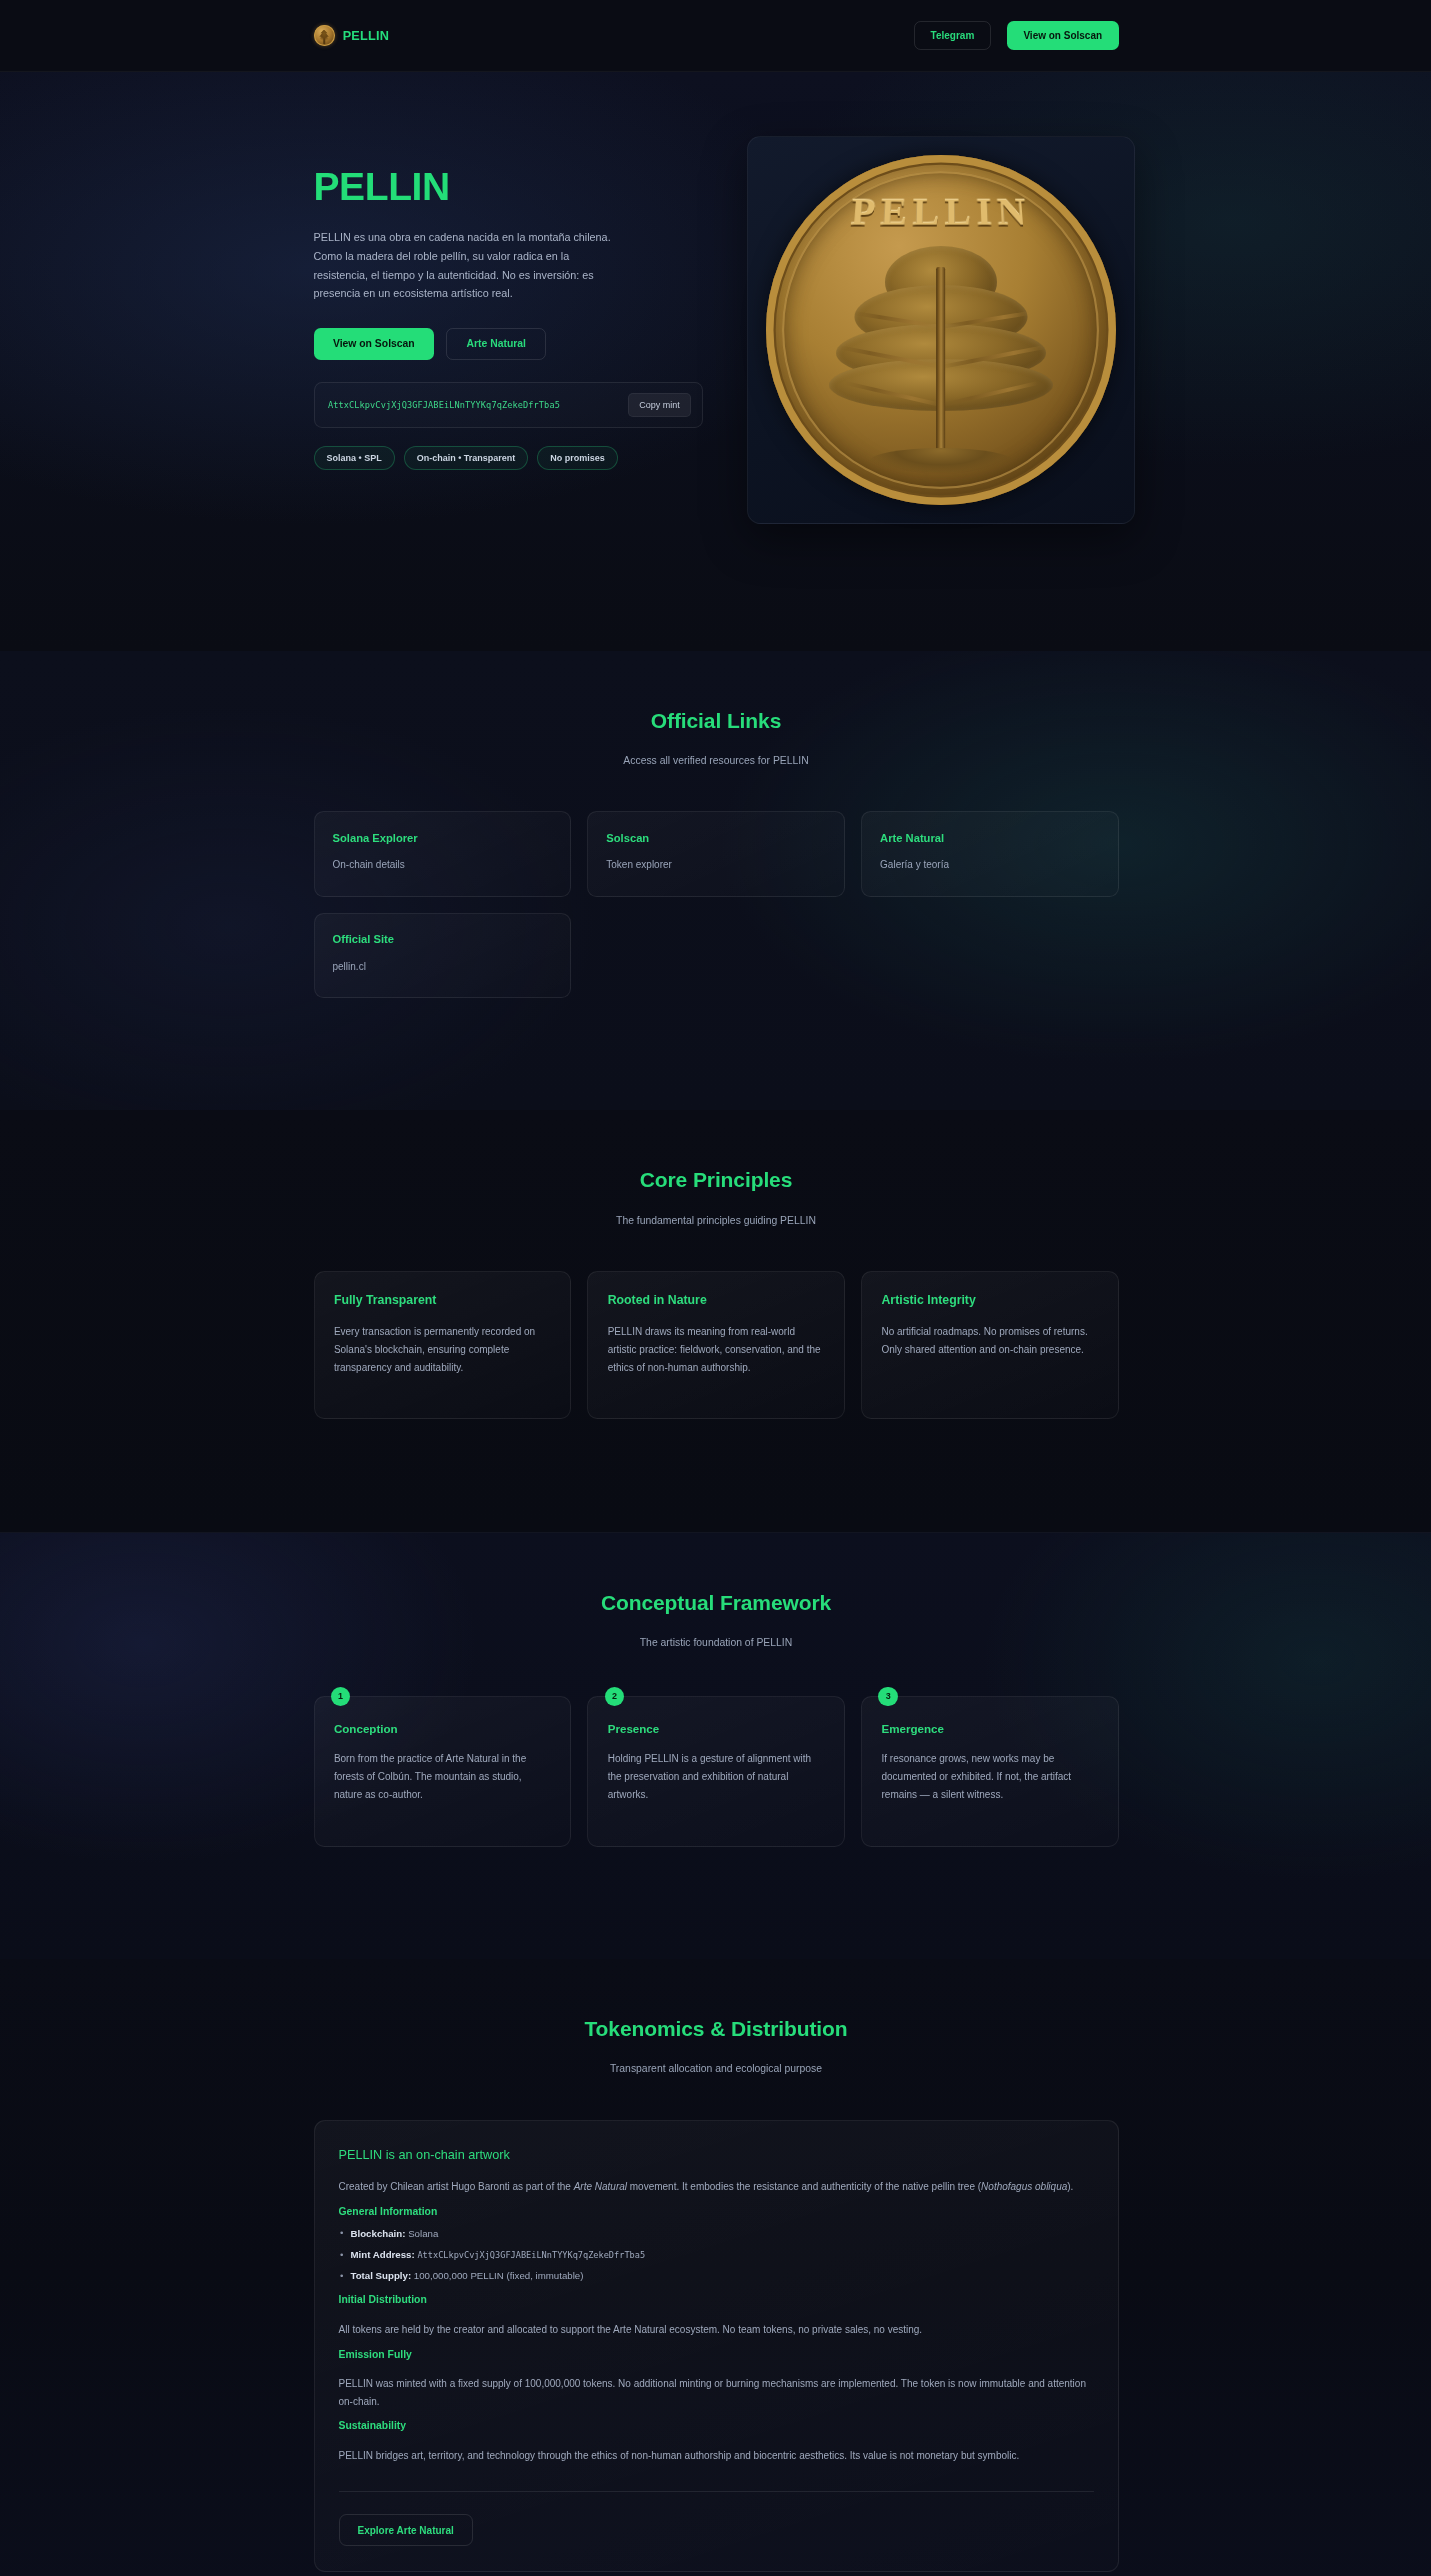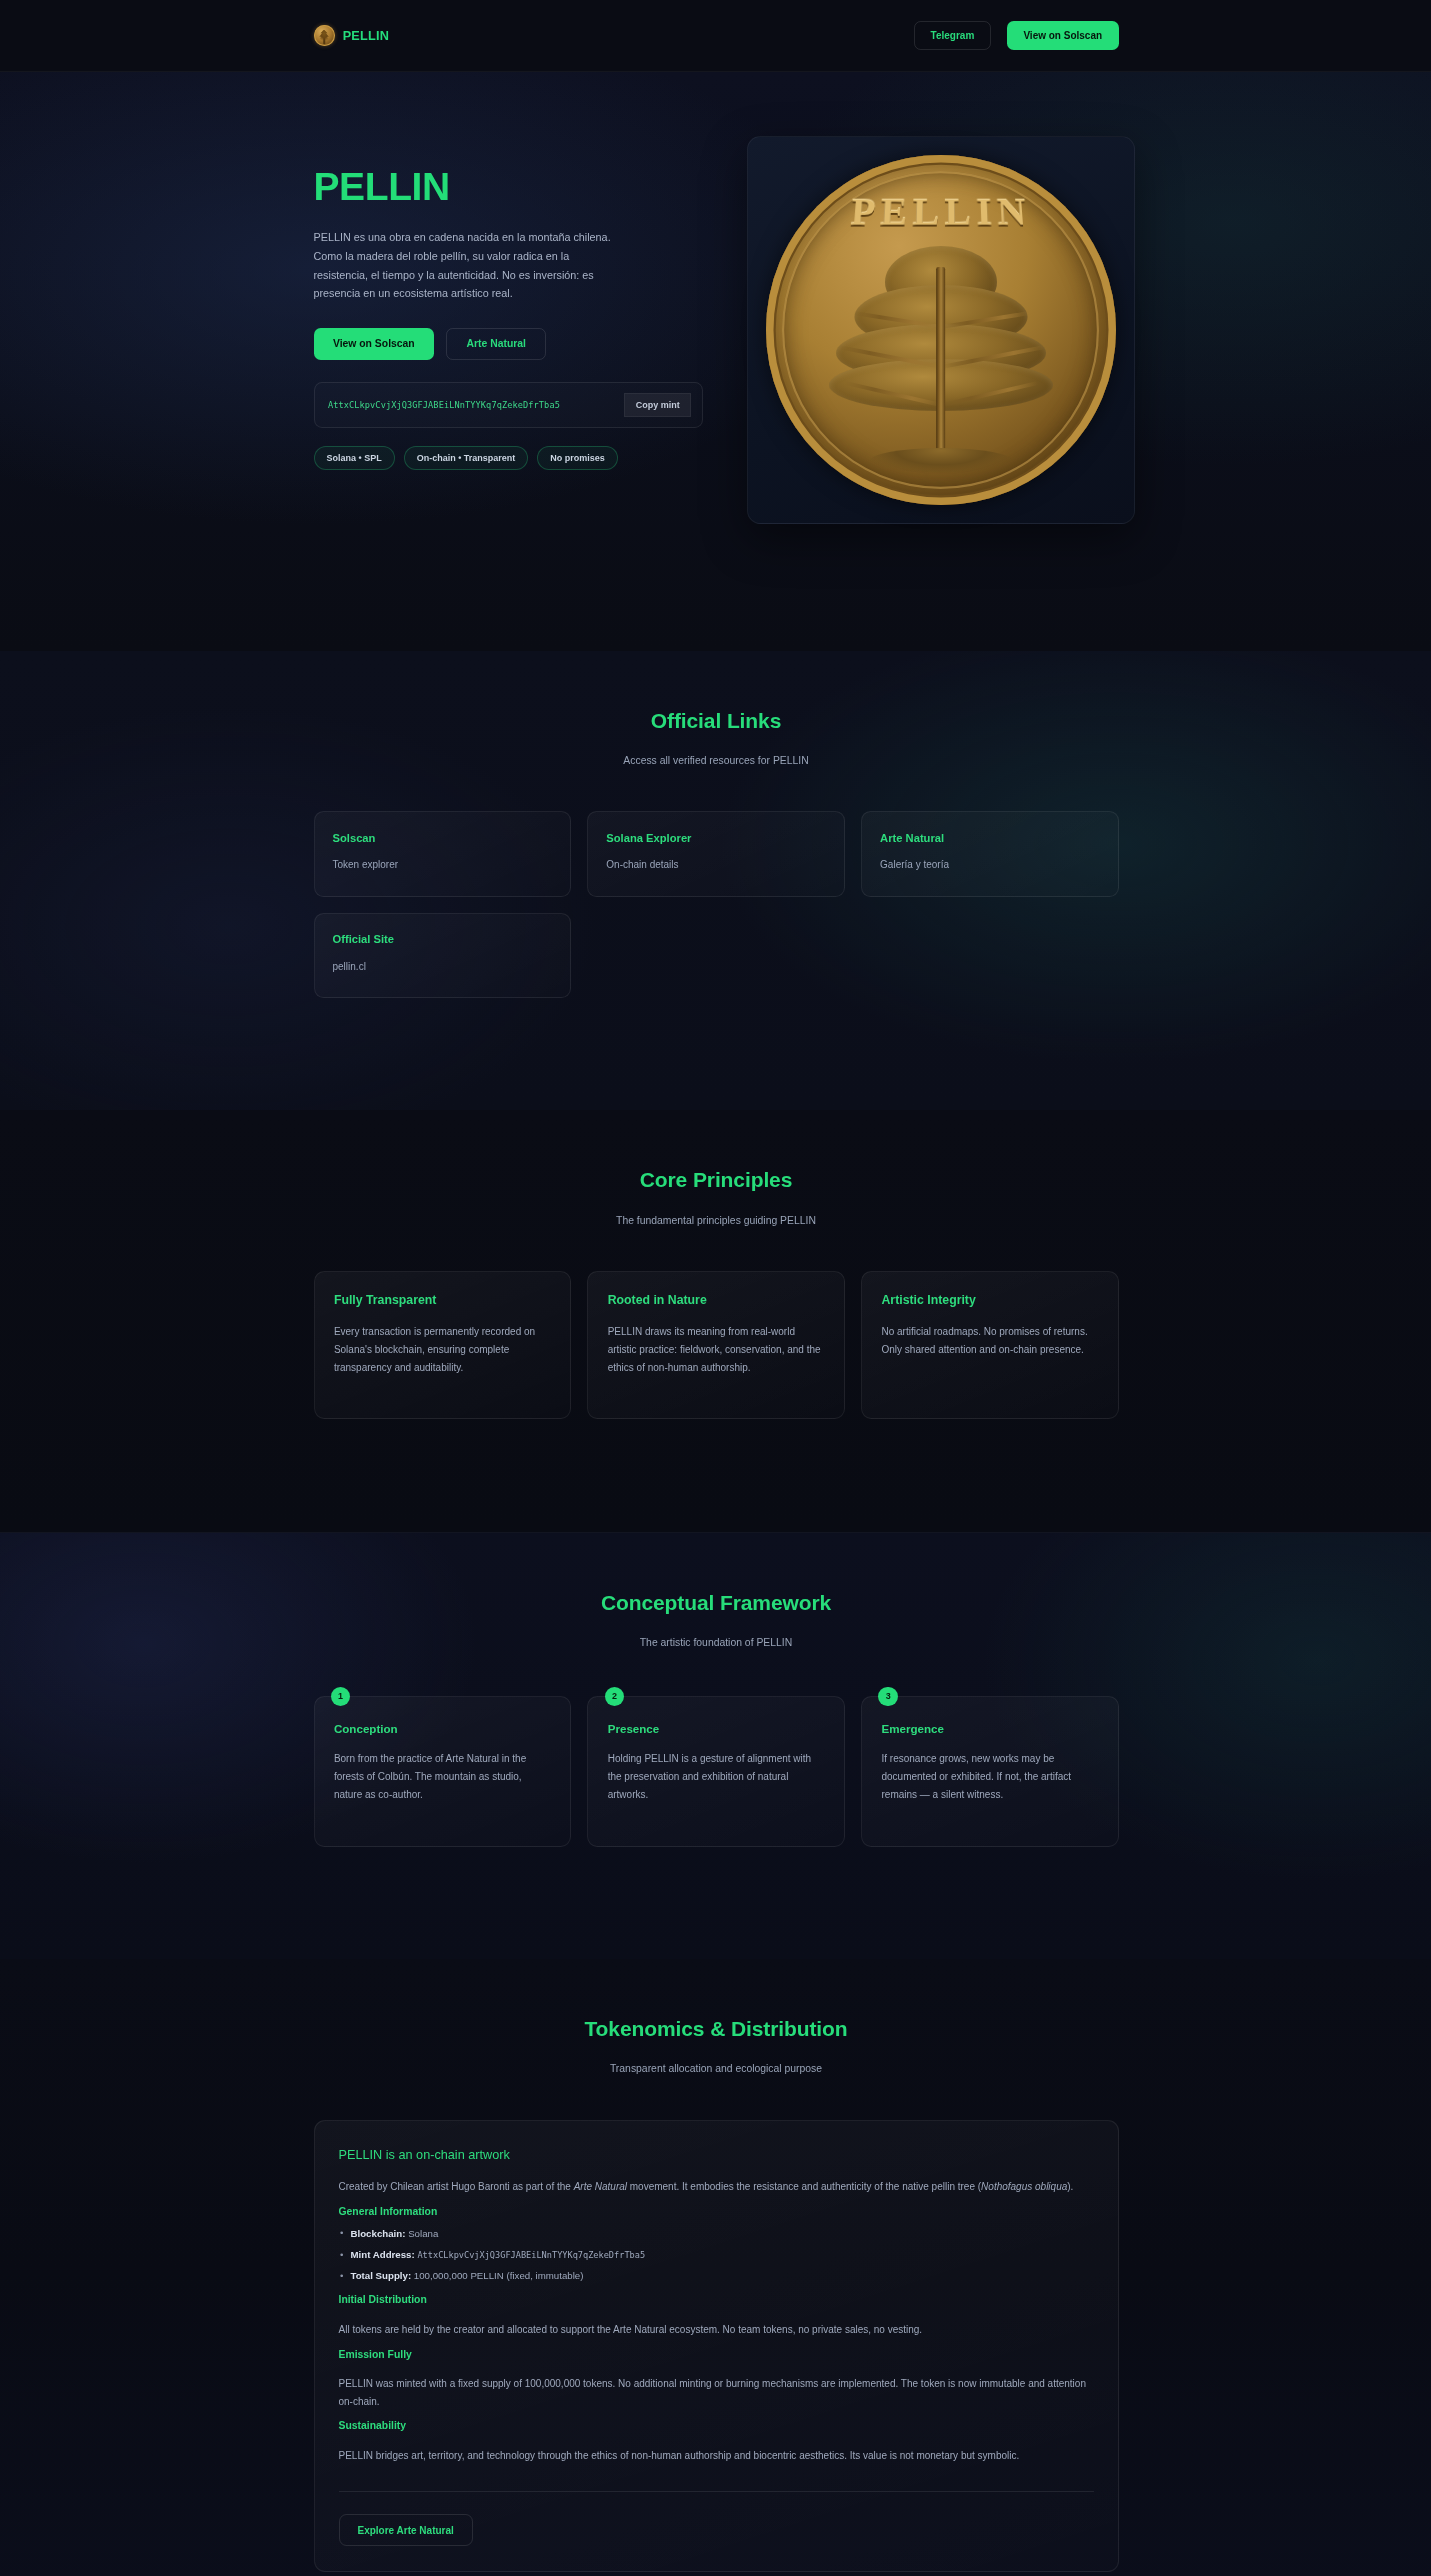--- a/index.html
+++ b/index.html
@@ -102,22 +102,22 @@
     padding: 9.7px 10.4px 9.7px 13.4px;
     display: flex; align-items: center; justify-content: space-between; gap: 10.4px;
   }
   .mint-addr {
     font-family: "DejaVu Sans Mono", monospace;
     font-size: 8.6px; color: #3ed98a; letter-spacing: 0.1px; white-space: nowrap;
   }
   .copy-btn {
     background: rgba(255,255,255,0.062);
     border: 0.7px solid rgba(255,255,255,0.055);
-    color: #c3cbda; font-size: 9px; font-weight: 700;
-    padding: 6px 10.4px; border-radius: 0; cursor: pointer; white-space: nowrap;
+    color: #c3cbda; font-size: 9px; font-weight: 400;
+    padding: 6px 10.4px; border-radius: 5px; cursor: pointer; white-space: nowrap;
     font-family: "Liberation Sans", sans-serif;
   }
   .hero-chips { margin-top: 18px; display: flex; gap: 9px; }
   .chip {
     border: 0.7px solid rgba(38,200,120,0.30);
     background: rgba(26,120,78,0.10);
     color: #cbd5e2; font-size: 9px; font-weight: 600;
     padding: 6px 12px; border-radius: 745px; white-space: nowrap;
   }
 
@@ -369,26 +369,26 @@
     </div>
   </section>
 
   <section class="section sec-links">
     <div class="container">
       <h2 class="section-title">Official Links</h2>
       <p class="section-sub">Access all verified resources for PELLIN</p>
 
       <div class="cards-grid">
         <div class="card">
+          <div class="card-title">Solana Explorer</div>
+          <div class="card-sub">On-chain details</div>
+        </div>
+        <div class="card">
           <div class="card-title">Solscan</div>
           <div class="card-sub">Token explorer</div>
-        </div>
-        <div class="card">
-          <div class="card-title">Solana Explorer</div>
-          <div class="card-sub">On-chain details</div>
         </div>
         <div class="card">
           <div class="card-title">Arte Natural</div>
           <div class="card-sub">Galería y teoría</div>
         </div>
         <div class="card">
           <div class="card-title">Official Site</div>
           <div class="card-sub">pellin.cl</div>
         </div>
       </div>

